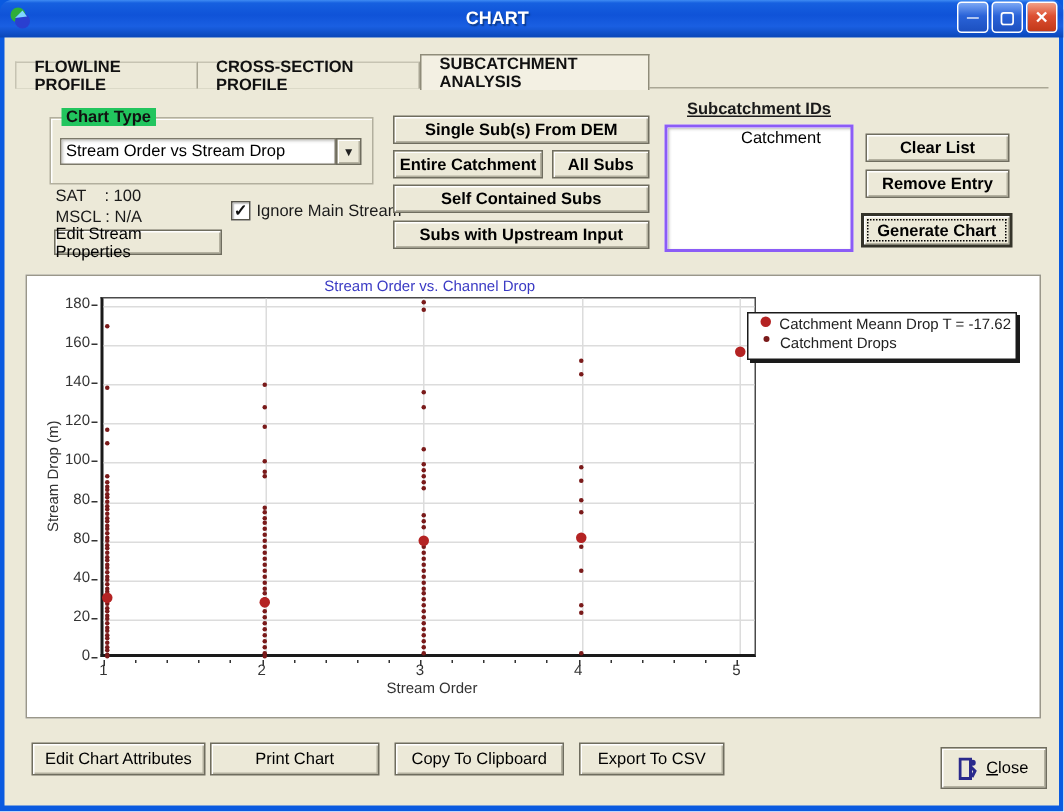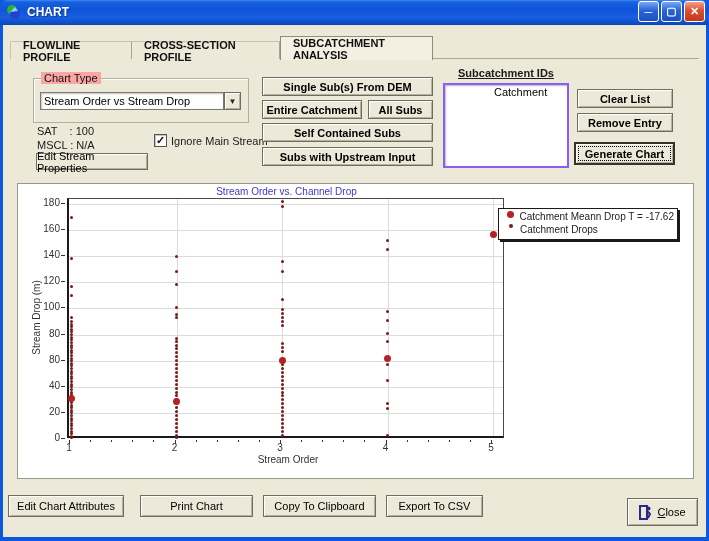--- a/index.html
+++ b/index.html
@@ -4,38 +4,38 @@
 <style>
   * { margin:0; padding:0; box-sizing:border-box; }
   body { background:#fff; font-family:"Liberation Sans", sans-serif; }
   .window { position:relative; width:709px; height:541px; background:#0a5ae0; }
   .titlebar {
     position:absolute; top:0; left:0; right:0; height:25px;
     border-radius:8px 8px 0 0;
     background:linear-gradient(180deg,#3f8cf3 0%,#1660e0 8%,#0f53d8 40%,#1a5fe2 70%,#0946b8 100%);
     display:flex; align-items:center; padding:0 4px 2px 6px;
   }
-  .titlebar .title { color:#fff; font-weight:bold; font-size:12px; margin-left:5px; text-shadow:1px 1px 1px #0a3a8c; flex:1; }
+  .titlebar .title { color:#fff; font-weight:bold; font-size:12px; margin-left:5px; text-shadow:1px 1px 1px #0a3a8c; flex:1;text-align:center; }
   .winbtn { width:21px; height:21px; border-radius:3px; margin-left:2px; border:1px solid #fff;
     display:flex; align-items:center; justify-content:center; color:#fff; font-size:11px; font-weight:bold;
     background:linear-gradient(180deg,#7aa7f5,#2a63d8 45%,#1c50c0); }
   .winbtn.close { background:linear-gradient(180deg,#f1a086,#dd5032 45%,#c13818); }
   .client { position:absolute; left:3px; top:25px; width:703px; height:512px; background:#ece9d8; overflow:hidden; }
 
   
   .tabstrip { position:absolute; left:7px; top:13px; width:689px; height:21px; border-bottom:1px solid #aaa795; }
   .tab { position:absolute; top:3px; height:18px; background:#ece9d8; border-top:1px solid #c6c3b2;
     border-right:1px solid #a8a593; display:flex; align-items:center; justify-content:center;
     font-size:11px; font-weight:bold; color:#111;padding-left:12px; }
   .tab.first { border-left:1px solid #c6c3b2; }
   .tab.active { top:-2px; height:24px; background:#f3f0e3; border:1px solid #8f8c7a; border-bottom:none; z-index:2; }
 
   
   .groupbox { position:absolute; border:1px solid #b2af9e; box-shadow:1px 1px 0 #fff inset; }
-  .grouplabel { position:absolute; top:-7px; left:7px; background:#fca5a5; padding:0 3px; font-size:11px; font-weight:normal; color:#111; }
+  .grouplabel { position:absolute; top:-7px; left:7px; background:#22c55e; padding:0 3px; font-size:11px; font-weight:bold; color:#111; }
   .btn { position:absolute; background:#ece9d8; border:1px solid #6f6d5f;
     box-shadow:inset 1px 1px 0 #ffffff, inset -1px -1px 0 #b4b1a0;
     font-family:"Liberation Sans",sans-serif; font-size:11px; font-weight:bold; color:#000;
     display:flex; align-items:center; justify-content:center; cursor:pointer; }
   .btn.regular { font-weight:normal; }
   .btn.default { border:2px solid #35342a; outline:1px dotted #000; outline-offset:-5px; }
   .sunken { background:#fff; border:2px solid #8b5cf6; box-shadow:inset 1px 1px 2px rgba(60,60,50,.35);padding-left:45px; }
   .label { position:absolute; font-size:11px; color:#1a1a1a; white-space:pre; }
 
   .combo { position:absolute; display:flex; }
@@ -354,21 +354,21 @@
         </div>
         <div class="row">
           <span class="marker">
               <span class="mk" style="width:4px;height:4px;background:#7a1a1a"></span>
             </span>
           <span class="txt">Catchment Drops</span>
         </div>
       </div>
     </div>
 
-    <div class="btn footer-btn" style="left:5px;top:470px;width:116px;height:22px">Edit Chart Attributes</div>
+    <div class="btn footer-btn" style="left:18px;top:470px;width:116px;height:22px">Edit Chart Attributes</div>
     <div class="btn footer-btn" style="left:137px;top:470px;width:113px;height:22px">Print Chart</div>
     <div class="btn footer-btn" style="left:260px;top:470px;width:113px;height:22px">Copy To Clipboard</div>
     <div class="btn footer-btn" style="left:383px;top:470px;width:97px;height:22px">Export To CSV</div>
     <div class="btn footer-btn" style="left:624px;top:473px;width:71px;height:28px">
       <svg class="closeicon" viewBox="0 0 13 15">
         <rect x="1" y="1" width="7" height="13" fill="none" stroke="#2a2a8c" stroke-width="2"></rect>
         <circle cx="9.5" cy="3.5" r="2" fill="#2a2a8c"></circle>
         <path d="M8 6 L11 9 L9 13" stroke="#2a2a8c" stroke-width="2" fill="none"></path>
       </svg>
       <span><u>C</u><span>lose</span></span>

